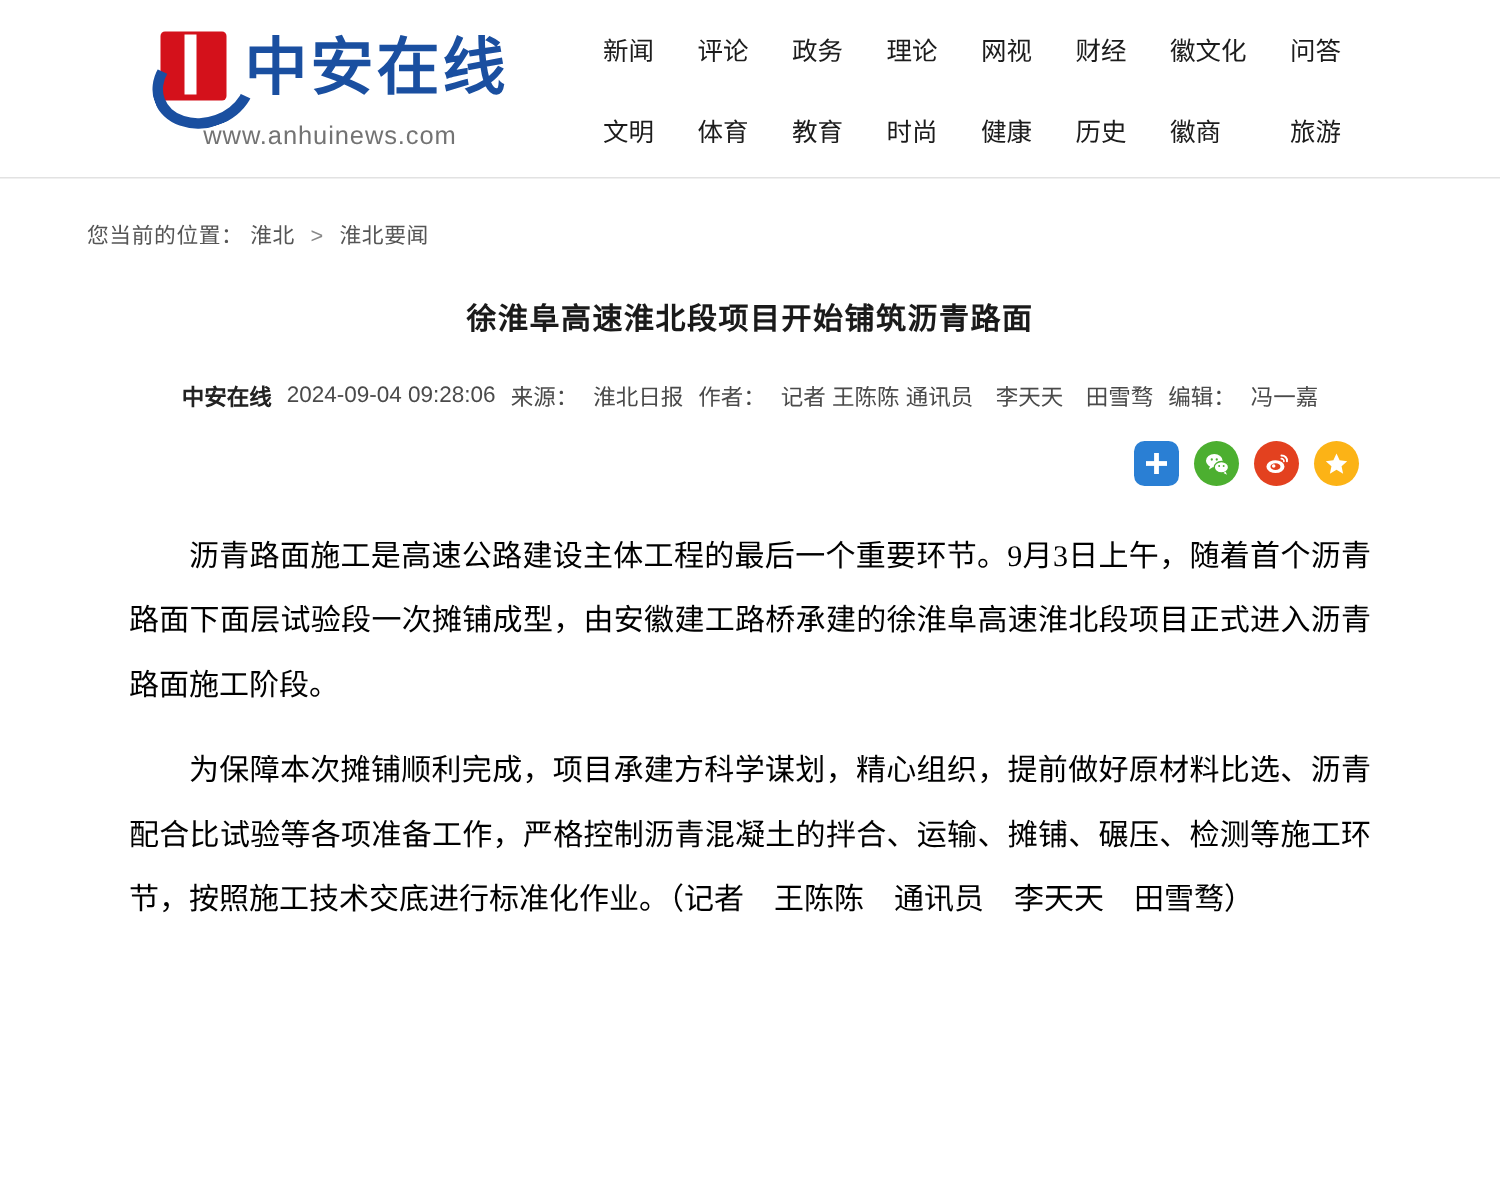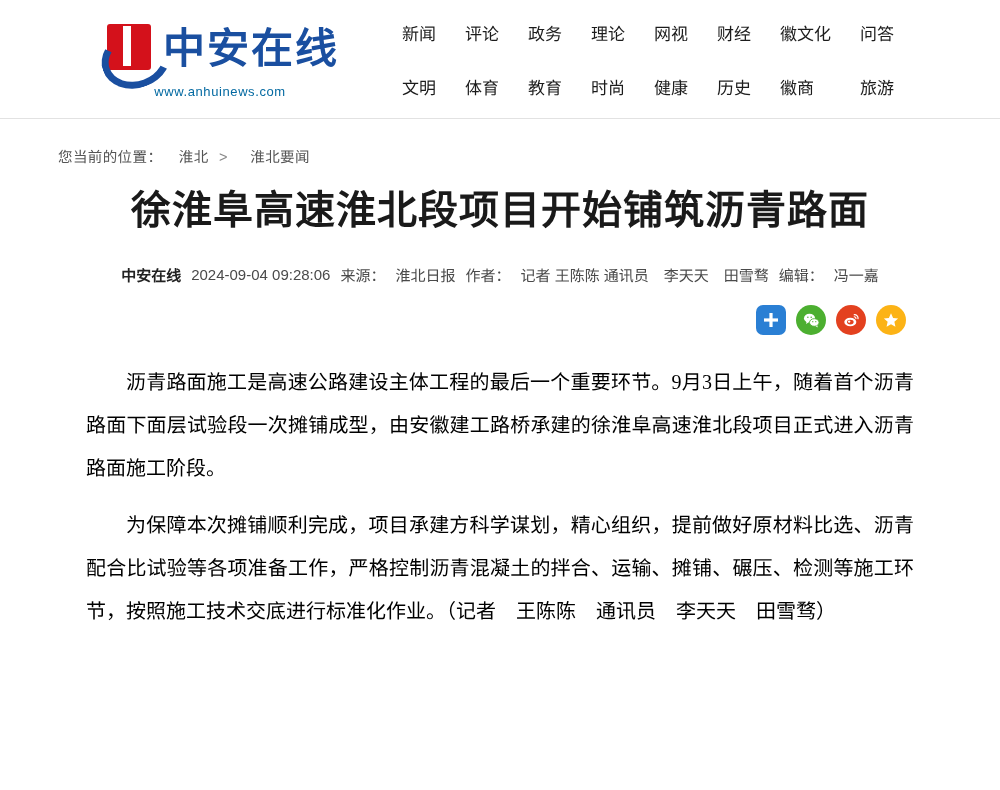--- a/index.html
+++ b/index.html
@@ -75,22 +75,22 @@
     font-family: "Liberation Serif", serif;
     font-size: 42px;
     font-weight: bold;
     color: #1a4fa0;
     letter-spacing: 2px;
     line-height: 1;
     position: relative;
   }
   .logo-url {
     font-family: "Liberation Sans", sans-serif;
-    font-size: 13px;
-    color: #0369a1;
+    font-size: 17px;
+    color: #737373;
     letter-spacing: 0.6px;
     margin-top: 6px;
   }
 
   .nav {
     margin-left: 62px;
     display: grid;
     grid-template-columns: repeat(8, auto);
     column-gap: 28px;
     row-gap: 8px;
@@ -105,31 +105,31 @@
   }
 
   
   .breadcrumb {
     margin: 26px 0 0 58px;
     font-size: 14.5px;
     color: #555;
     letter-spacing: 0.4px;
   }
   .breadcrumb .sep { color: #888; margin: 0 6px; }
-  .breadcrumb a { color: #555; text-decoration: none; margin-left: 12px; }
+  .breadcrumb a { color: #555; text-decoration: none; }
 
   
   .article {
     margin: 0 58px;
   }
   .title {
-    margin-top: 12px;
+    margin-top: 30px;
     text-align: center;
     font-family: "Liberation Serif", serif;
-    font-size: 40px;
+    font-size: 20px;
     font-weight: bold;
     color: #1a1a1a;
     letter-spacing: 1px;
   }
   .meta {
     margin-top: 28px;
     display: flex;
     align-items: center;
     justify-content: center;
     gap: 10px;

